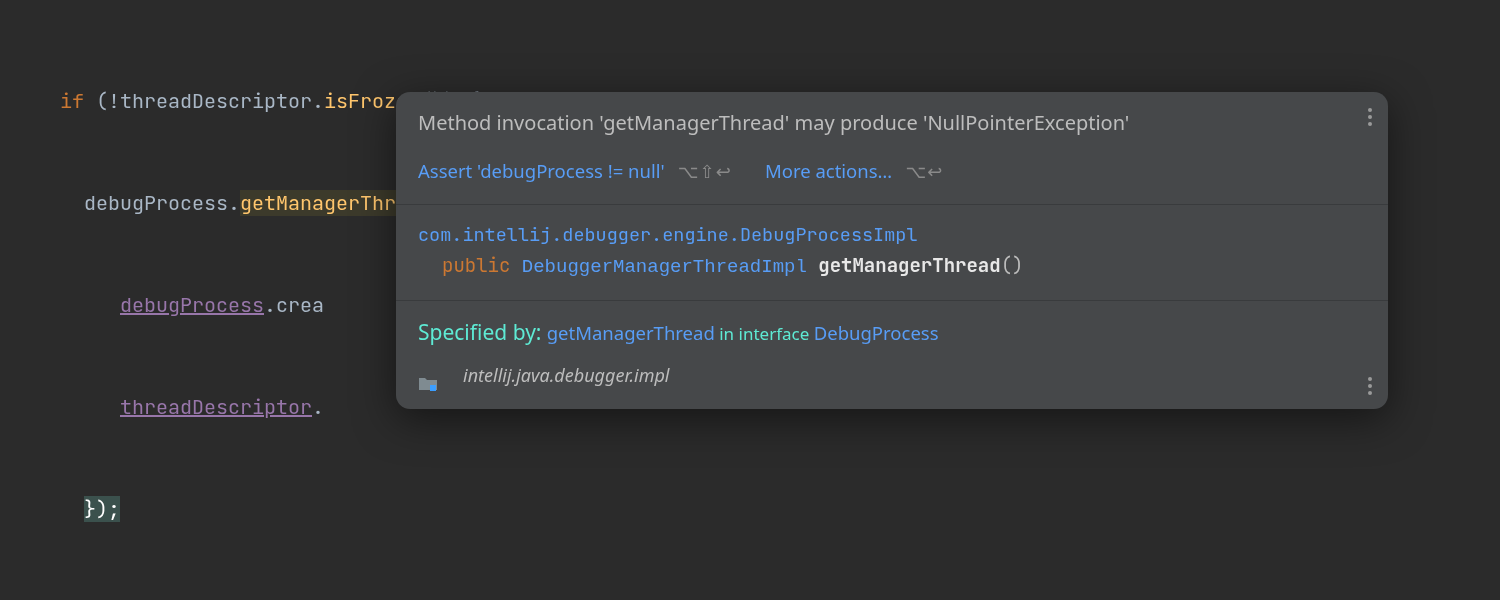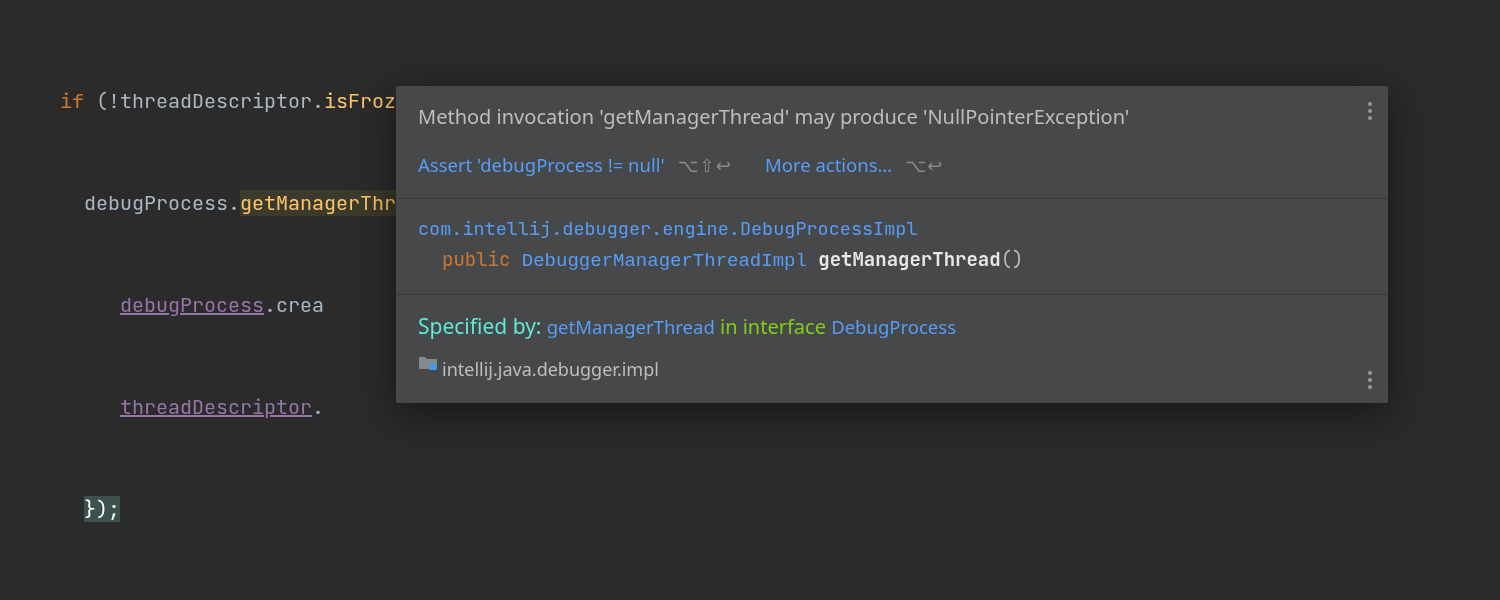--- a/index.html
+++ b/index.html
@@ -21,25 +21,25 @@
   .line { padding-left: 24px; }
   .kw     { color: #cc7832; }
   .method { color: #ffc66d; }
   .linkunder { color: #9876aa; text-decoration-line: underline; text-decoration-color: #9876aa; }
   .highlight-bg { background: #3c3a2b; }
   .lambda-bg { background: #353535; border-radius: 2px; padding: 0 2px;}
   .caret-brace { background:#3b514d; color:#fff; }
 
   .popup {
     position: absolute;
-    top: 86px;
+    top: 92px;
     left: 396px;
     width: 992px;
     background: #46484a;
-    border-radius: 2px;
+    border-radius: 14px;
     box-shadow: 0 10px 40px rgba(0,0,0,0.5);
     font-family: -apple-system, "Segoe UI", system-ui, sans-serif;
     color: #bdbdbd;
     overflow: hidden;
   }
   .popup-section {
     padding: 14px 22px 16px 22px;
     border-bottom: 1px solid #393b3d;
     position: relative;
   }
@@ -69,22 +69,22 @@
     cursor: pointer;
   }
   .popup-more-icon.bottom { top: auto; bottom: 14px; }
   .doc-mono { font-family: "JetBrains Mono","Menlo","Consolas",monospace; font-size: 19px; }
   .doc-kw { color: #cc7832; margin-left: 24px; }
   .doc-type { color: #589df6; font-family: Liberation Mono, monospace; }
   .doc-name { color: #e8e8e8; font-weight: 600; }
   .doc-paren { color: #bdbdbd; }
   .spec-label { color: #5eead4; font-size: 21px; }
   .spec-link { color: #589df6; font-size: 18.5px; cursor: pointer; }
-  .spec-text { color: #84cc16; font-size: 20px; }
-  .module-row { margin-top: 10px; display: flex; align-items: flex-start; gap: 4px; font-size: 18px; color: #bdbdbd;}
+  .spec-text { color: #5eead4; font-size: 17px; }
+  .module-row { margin-top: 10px; display: flex; align-items: flex-end; gap: 25px; font-size: 18px; color: #bdbdbd; font-style: italic;}
   .folder-icon svg { display:block; }
   .vdots svg { display:block; }
 </style>
 </head>
 <body>
 
 <div class="code-area">
   <div class="line">   <span class="kw">if</span> (<span>!</span><span>threadDescriptor</span><span>.</span><span class="method">isFrozen</span><span>()</span>)<span> {</span></div>
   <div class="line">     <span>debugProcess</span><span>.</span><span class="method highlight-bg">getManagerThread</span><span>()</span><span>.</span><span class="method">schedule</span>(<span class="lambda-bg">() → {</span></div>
   <div class="line">        <span class="linkunder">debugProcess</span><span>.crea</span></div>

